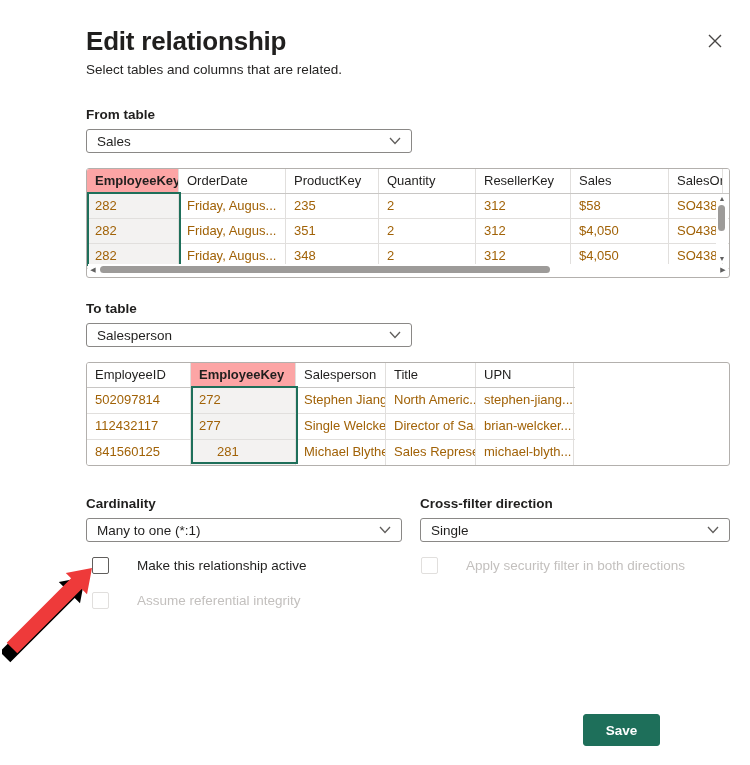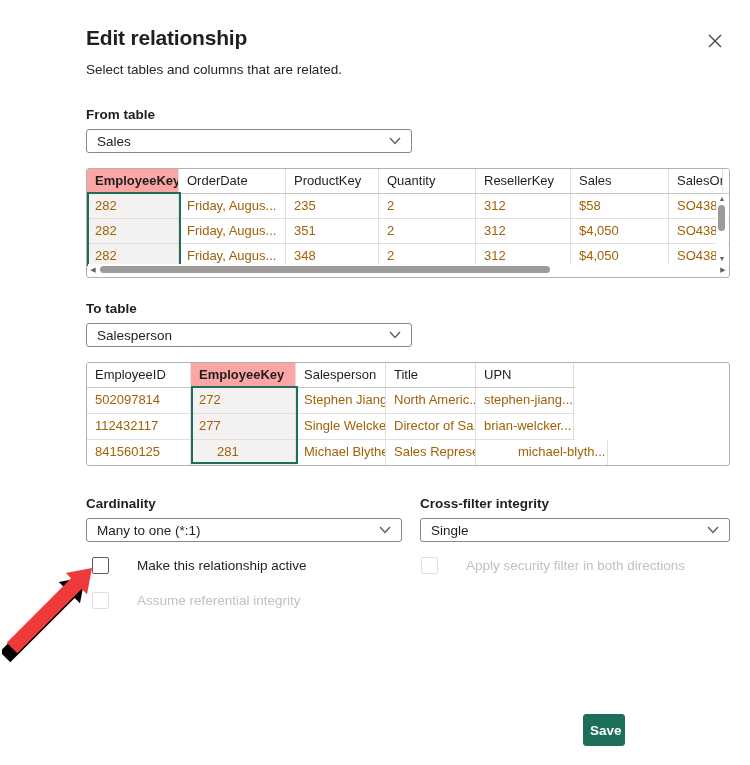--- a/index.html
+++ b/index.html
@@ -1,19 +1,19 @@
 <!DOCTYPE html>
 <html><head>
 <meta charset="utf-8">
 <style>
   html,body{margin:0;padding:0;background:#fff;}
   .canvas{position:relative;width:750px;height:765px;background:#ffffff;overflow:hidden;
           font-family:"Liberation Sans",sans-serif;color:#201f1e;}
   .abs{position:absolute;}
-  .title{left:86px;top:26px;font-size:21px;font-weight:700;letter-spacing:-0.2px;}
+  .title{left:86px;top:26px;font-size:26px;font-weight:700;letter-spacing:-0.2px;}
   .subtitle{left:86px;top:62px;font-size:13.5px;color:#252423;}
   .close-btn{left:702px;top:28px;width:26px;height:26px;background:none;border:none;cursor:pointer;
              display:flex;align-items:center;justify-content:center;padding:0;}
   .field-label{font-size:13.5px;font-weight:700;color:#201f1e;}
   .dropdown{height:24px;border:1px solid #8a8886;border-radius:3px;background:#fff;
             display:flex;align-items:center;justify-content:space-between;
             padding:0 10px;box-sizing:border-box;font-size:13.5px;cursor:pointer;}
   
   .ptable{border:1px solid #b3b0ad;border-radius:3px;background:#fff;box-sizing:border-box;overflow:hidden;}
   .t-head{display:flex;height:24px;border-bottom:1px solid #c8c6c4;background:#fff;}
@@ -41,21 +41,21 @@
   
   .cb-row{display:flex;align-items:center;gap:9px;}
   .cb{width:17px;height:17px;border:1px solid #605e5c;border-radius:2px;background:#fff;
       box-sizing:border-box;flex:none;cursor:pointer;}
   .cb-label{font-size:13.5px;white-space:nowrap;margin-left:19px;}
   .cb-row.disabled .cb{border-color:#e1dfdd;cursor:default;}
   .cb-row.disabled .cb-label{color:#c3c0be;}
   
   .btn{height:32px;border-radius:3px;font-size:13.5px;font-weight:700;cursor:pointer;
        font-family:"Liberation Sans",sans-serif;box-sizing:border-box;}
-  .btn-save{left:583px;top:714px;width:42px;background:#1e6f5a;border:1px solid #1e6f5a;color:#fff;}
+  .btn-save{left:583px;top:714px;width:77px;background:#1e6f5a;border:1px solid #1e6f5a;color:#fff;}
   .btn-cancel{left:656px;top:714px;width:74px;background:#fff;border:1px solid #8a8886;color:#201f1e;}
 </style>
 </head>
 <body>
 
 <div class="canvas">
 
   <div class="abs title">Edit relationship</div>
 
   <button class="abs close-btn">
@@ -159,35 +159,35 @@
           <div class="td sel" style="width: 105px;">277</div>
           <div class="td" style="width: 90px;">Single Welcker</div>
           <div class="td" style="width: 90px;">Director of Sa...</div>
           <div class="td" style="width: 98px;">brian-welcker...</div>
         </div>
         <div class="tr">
           <div class="td" style="width: 104px;">841560125</div>
           <div class="td sel" style="width: 105px; padding-left: 26px;">281</div>
           <div class="td" style="width: 90px;">Michael Blythe</div>
           <div class="td" style="width: 90px;">Sales Represe...</div>
-          <div class="td" style="width: 98px; margin-left: 34px;">michael-blyth...</div>
+          <div class="td" style="width: 98px;">michael-blyth...</div>
         </div>
       </div>
     <div class="col-overlay" style="left:104px;top:23px;width:107px;height:78px;"></div>
   </div>
 
   <div class="abs field-label" style="left:86px;top:496px;">Cardinality</div>
   <div class="abs dropdown" style="left:86px;top:518px;width:316px;">
     <span>Many to one (*:1)</span>
     <svg width="12" height="8" viewBox="0 0 12 8">
       <polyline points="1,1 6,6.5 11,1" stroke="#605e5c" stroke-width="1.3" fill="none"></polyline>
     </svg>
   </div>
 
-  <div class="abs field-label" style="left:420px;top:496px;">Cross-filter integrity</div>
+  <div class="abs field-label" style="left:420px;top:496px;">Cross-filter direction</div>
   <div class="abs dropdown" style="left:420px;top:518px;width:310px;">
     <span>Single</span>
     <svg width="12" height="8" viewBox="0 0 12 8">
       <polyline points="1,1 6,6.5 11,1" stroke="#605e5c" stroke-width="1.3" fill="none"></polyline>
     </svg>
   </div>
 
   <div class="abs cb-row" style="left:92px;top:557px;">
     <span class="cb"></span>
     <span class="cb-label">Make this relationship active</span>

